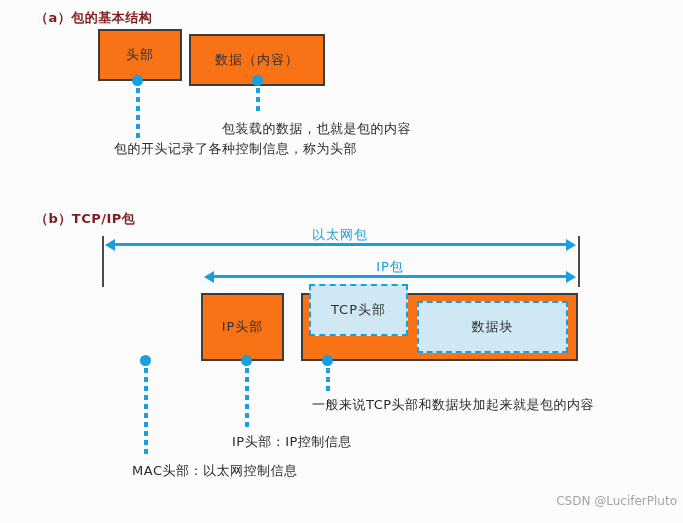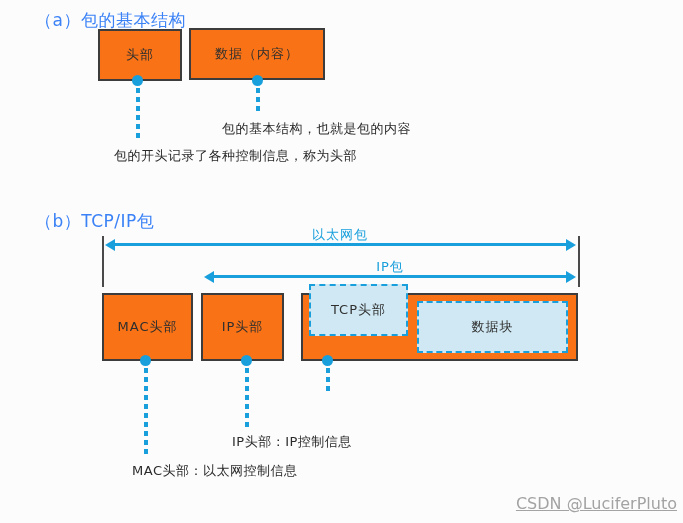--- a/index.html
+++ b/index.html
@@ -16,21 +16,21 @@
   }
   .stage{
     position:relative;
     width:683px;height:523px;
     background:#fcfcfc;
     overflow:hidden;
     color:var(--text);
   }
   .abs{position:absolute;}
   .sec-title{
-    font-size:17px;font-weight:400;color:#3b82f6;
+    font-size:13px;font-weight:700;color:#7f1d1d;
     white-space:nowrap;letter-spacing:0.5px;
   }
   .pkt-box{
     box-sizing:border-box;
     border:2px solid var(--border);
     background:#f97316;
     display:flex;align-items:center;justify-content:center;
     font-size:13px;color:#2f2f2f;
     letter-spacing:1px;
   }
@@ -75,77 +75,75 @@
     text-align:center;letter-spacing:1px;
   }
   .caption{
     font-size:13px;color:#111;white-space:nowrap;
   }
   .caption .fig-num{
     font-family:"DejaVu Serif","Liberation Serif",serif;
     font-weight:bold;font-size:14px;margin-right:12px;
   }
   .watermark{
-    font-size:16px;color:var(--wm);white-space:nowrap;text-decoration:underline;
+    font-size:12px;color:var(--wm);white-space:nowrap;
   }
 </style>
 </head>
 <body>
 
 <div class="stage">
 
   <div class="abs sec-title" style="left:35px;top:9px;">（a）包的基本结构</div>
 
   <div class="abs pkt-box" style="left:98px;top:29px;width:84px;height:52px;">
     <span>头部</span>
   </div>
-  <div class="abs pkt-box" style="left:189px;top:28px;width:136px;height:52px;">
+  <div class="abs pkt-box" style="left:189px;top:34px;width:136px;height:52px;">
     <span>数据（内容）</span>
   </div>
 
   <div class="abs dot" style="left:132px;top:75px;"></div>
   <div class="abs dot" style="left:252px;top:75px;"></div>
 
   <div class="abs vdash" style="left:136px;top:88px;height:53px;"></div>
   <div class="abs vdash" style="left:256px;top:88px;height:26px;"></div>
 
-  <div class="abs note" style="left:222px;top:120px;">包的基本结构，也就是包的内容</div>
-  <div class="abs note" style="left:114px;top:147px;">包的开头记录了各种控制信息，称为头部</div>
+  <div class="abs note" style="left:222px;top:120px;">包装载的数据，也就是包的内容</div>
+  <div class="abs note" style="left:114px;top:140px;">包的开头记录了各种控制信息，称为头部</div>
 
   <div class="abs sec-title" style="left:35px;top:210px;">（b）TCP/IP包</div>
 
   <div class="abs tick" style="left:102px;top:236px;height:51px;"></div>
   <div class="abs tick" style="left:578px;top:236px;height:51px;"></div>
 
   <div class="abs span-label" style="left:280px;top:226px;width:120px;">以太网包</div>
   <div class="abs h-arrow" style="left:114px;top:243px;width:453px;"></div>
 
   <div class="abs span-label" style="left:330px;top:258px;width:120px;">IP包</div>
   <div class="abs h-arrow" style="left:213px;top:275px;width:354px;"></div>
 
-  <div class="abs pkt-box" style="left:102px;top:293px;width:91px;height:68px;">
-    <span>MAC头部</span>
-  </div>
   <div class="abs pkt-box" style="left:201px;top:293px;width:83px;height:68px;">
     <span>IP头部</span>
   </div>
   <div class="abs pkt-box" style="left:301px;top:293px;width:277px;height:68px;"></div>
   <div class="abs inner-box" style="left:309px;top:284px;width:99px;height:52px;">
     <span>TCP头部</span>
   </div>
   <div class="abs inner-box" style="left:417px;top:301px;width:151px;height:52px;">
     <span>数据块</span>
   </div>
 
   <div class="abs dot" style="left:140px;top:355px;"></div>
   <div class="abs dot" style="left:241px;top:355px;"></div>
   <div class="abs dot" style="left:322px;top:355px;"></div>
 
   <div class="abs vdash" style="left:144px;top:368px;height:90px;"></div>
   <div class="abs vdash" style="left:245px;top:368px;height:61px;"></div>
   <div class="abs vdash" style="left:326px;top:368px;height:24px;"></div>
 
+  <div class="abs note" style="left:312px;top:396px;">一般来说TCP头部和数据块加起来就是包的内容</div>
   <div class="abs note" style="left:232px;top:433px;">IP头部：IP控制信息</div>
   <div class="abs note" style="left:132px;top:462px;">MAC头部：以太网控制信息</div>
 
   <div class="abs watermark" style="right:6px;top:494px;">CSDN @LuciferPluto</div>
 
 </div>
 
 </body></html>

